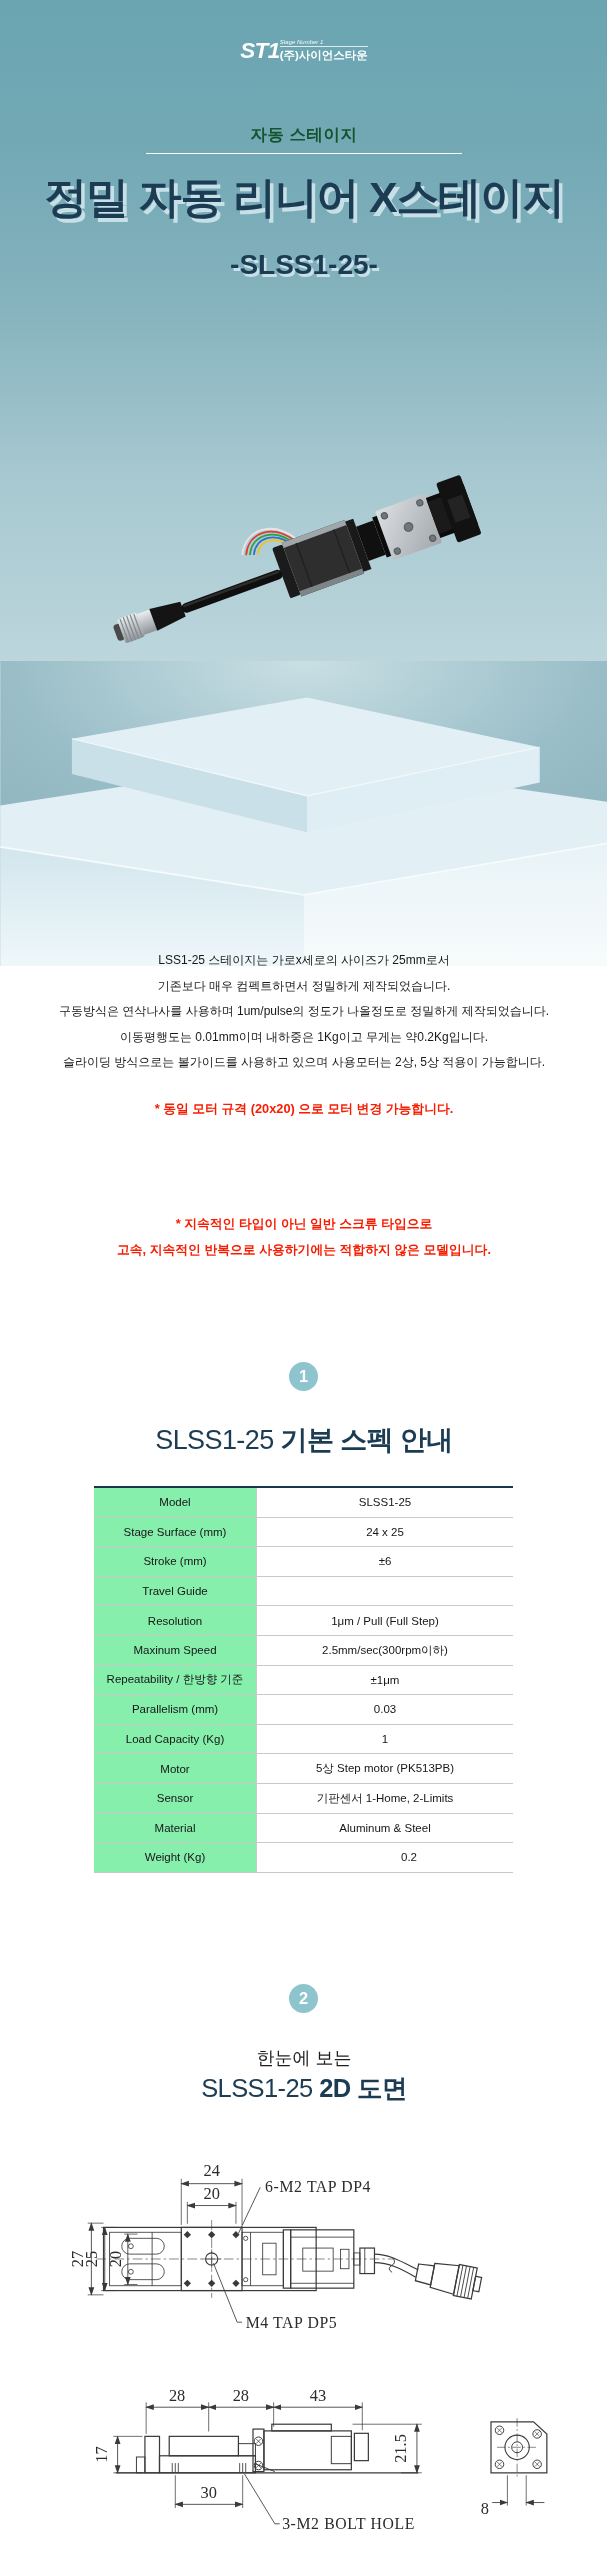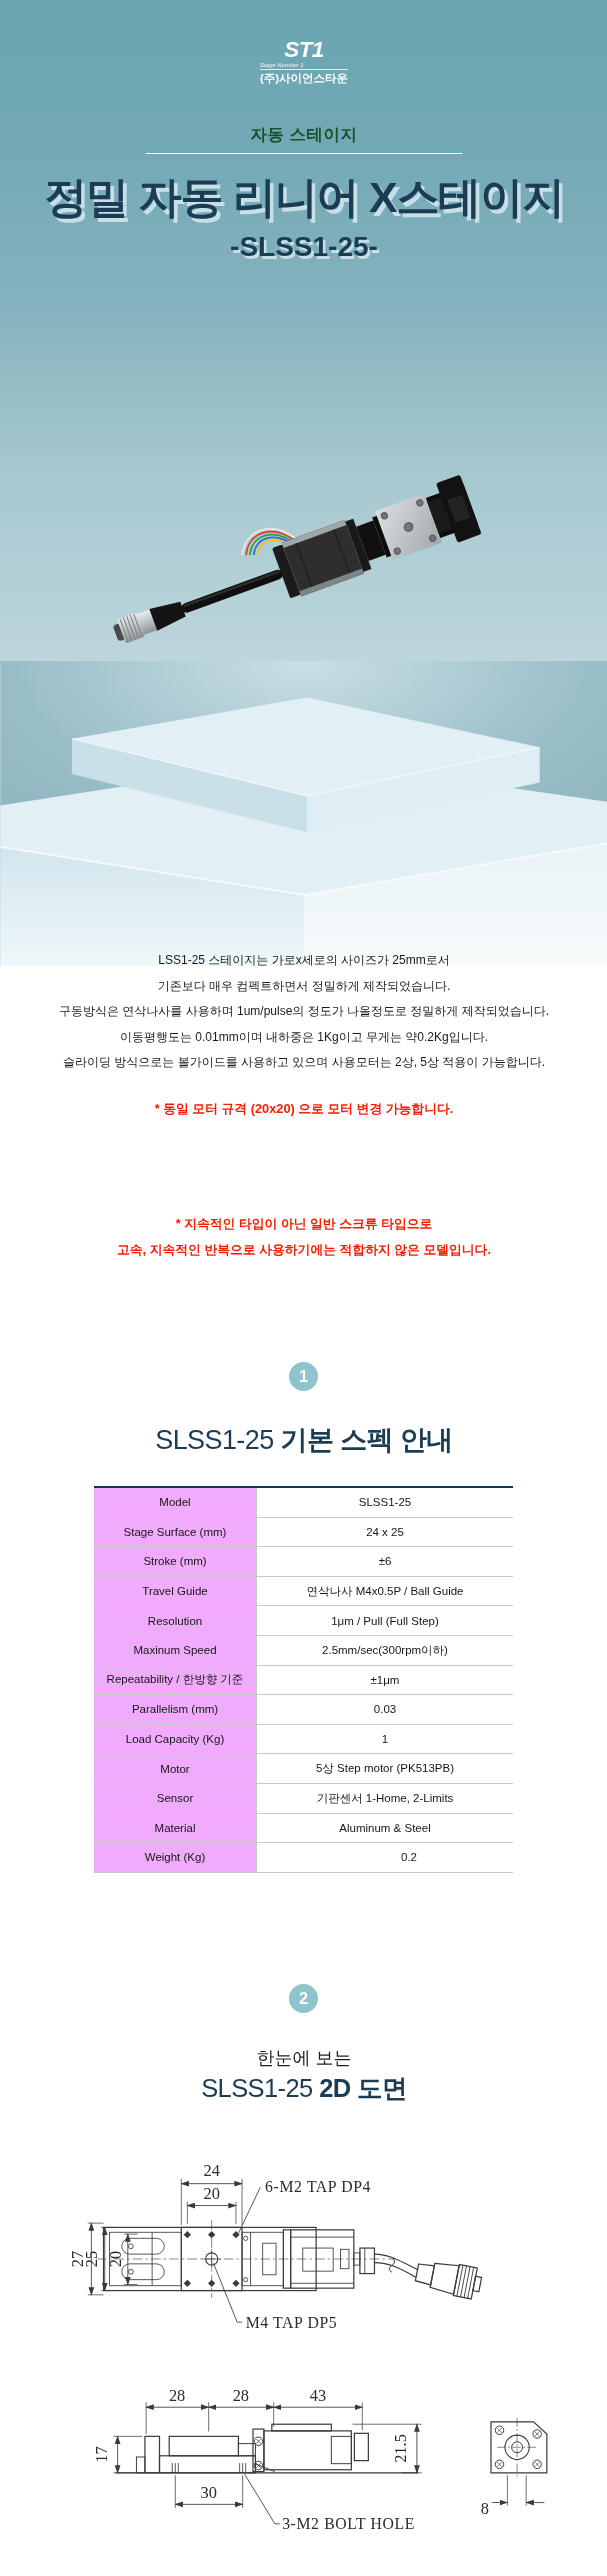--- a/index.html
+++ b/index.html
@@ -4,31 +4,31 @@
 <style>
   html,body{margin:0;padding:0;background:#ffffff;}
   #page{position:relative;width:608px;height:2576px;margin:0 auto;background:#ffffff;
         font-family:"Liberation Sans","DejaVu Sans",sans-serif;overflow:hidden;}
   .abs{position:absolute;}
   .cx{position:absolute;left:0;width:608px;text-align:center;}
 
   
   .hero-top{position:absolute;top:0;left:0;width:608px;height:663px;
     background:linear-gradient(180deg,#6BA5B2 0%,#71A8B4 20%,#84B2BD 45%,#A7C8D0 72%,#BCD6DC 100%);}
-  .logo{top:39px;display:flex;justify-content:center;align-items:center;color:#fff;flex-direction:column;}
+  .logo{top:39px;display:flex;justify-content:center;align-items:center;color:#fff;}
   .logo-st1{font-size:22.5px;font-weight:bold;font-style:italic;letter-spacing:-0.6px;line-height:1;}
   .logo-right{text-align:left;}
   .logo-tag{font-size:6px;font-style:italic;opacity:.92;border-bottom:0.6px solid rgba(255,255,255,.85);
             padding-bottom:1.2px;margin-bottom:1.2px;}
   .logo-co{font-size:11.5px;font-weight:bold;letter-spacing:0px;}
   .hero-cat{top:124px;font-size:16.4px;font-weight:bold;color:#14532d;letter-spacing:0.6px;}
   .hero-rule{top:153px;left:146px;width:316px;height:1.2px;background:#ffffff;position:absolute;}
   .hero-title{top:169px;font-size:43px;font-weight:800;color:#1B3C53;letter-spacing:-1.2px;white-space:nowrap;
               text-shadow:3.6px 4.3px 0 #C7DFE7;}
-  .hero-model{top:231px;font-size:28px;font-weight:800;color:#1B3C53;letter-spacing:0px;
+  .hero-model{top:249px;font-size:28px;font-weight:800;color:#1B3C53;letter-spacing:0px;
               text-shadow:2.4px 3px 0 #C7DFE7;}
 
   
   .intro{top:948px;font-size:12px;line-height:25.5px;color:#191919;}
   .warn1{top:1100px;font-size:12.8px;line-height:18px;font-weight:bold;color:#F81C00;}
   .warn2{top:1211px;font-size:12.8px;line-height:25.5px;font-weight:bold;color:#F81C00;}
 
   
   .badge{position:absolute;left:289px;width:29px;height:29px;border-radius:50%;background:#8EC4CE;
          color:#ffffff;font-size:16.4px;font-weight:bold;display:flex;align-items:center;justify-content:center;}
@@ -38,21 +38,21 @@
   .d-sub{top:2046px;font-size:18px;color:#1c1c1c;font-weight:400;}
   .d-heading{top:2071px;font-size:25.5px;color:#1B3C53;letter-spacing:-0.6px;}
   .d-heading .reg{font-weight:400;}
   .d-heading .bold{font-weight:800;}
 
   
   .spec-table{position:absolute;top:1486px;left:94px;width:419px;border-top:2.4px solid #17374D;
               border-bottom:0.6px solid #c9c9c9;}
   .spec-row{display:flex;height:28.6px;border-bottom:0.6px solid #c9c9c9;}
   .spec-row:last-child{border-bottom:none;gap:48px;}
-  .spec-label{width:162px;background:#f0abfc;display:flex;align-items:center;justify-content:center;
+  .spec-label{width:162px;background:#86efac;display:flex;align-items:center;justify-content:center;
               font-size:11.5px;color:#161616;border-right:0.6px solid #c9c9c9;}
   .spec-value{flex:1;background:#ffffff;display:flex;align-items:center;justify-content:center;
               font-size:11.5px;color:#161616;}
 
   
   .cad{position:absolute;left:0;}
   .cad text{font-family:"Liberation Serif","DejaVu Serif",serif;fill:#2b2b2b;}
   .cad .dim{font-size:27px;}
   .cad .lbl{font-size:26px;letter-spacing:1px;}
 </style>
@@ -184,21 +184,20 @@
       <div class="spec-row">
         <div class="spec-label">Stage Surface (mm)</div>
         <div class="spec-value">24 x 25</div>
       </div>
       <div class="spec-row">
         <div class="spec-label">Stroke (mm)</div>
         <div class="spec-value">±6</div>
       </div>
       <div class="spec-row">
         <div class="spec-label">Travel Guide</div>
-        <div class="spec-value">연삭나사 M4x0.5P / Ball Guide</div>
       </div>
       <div class="spec-row">
         <div class="spec-label">Resolution</div>
         <div class="spec-value">1μm / Pull (Full Step)</div>
       </div>
       <div class="spec-row">
         <div class="spec-label">Maxinum Speed</div>
         <div class="spec-value">2.5mm/sec(300rpm이하)</div>
       </div>
       <div class="spec-row">

